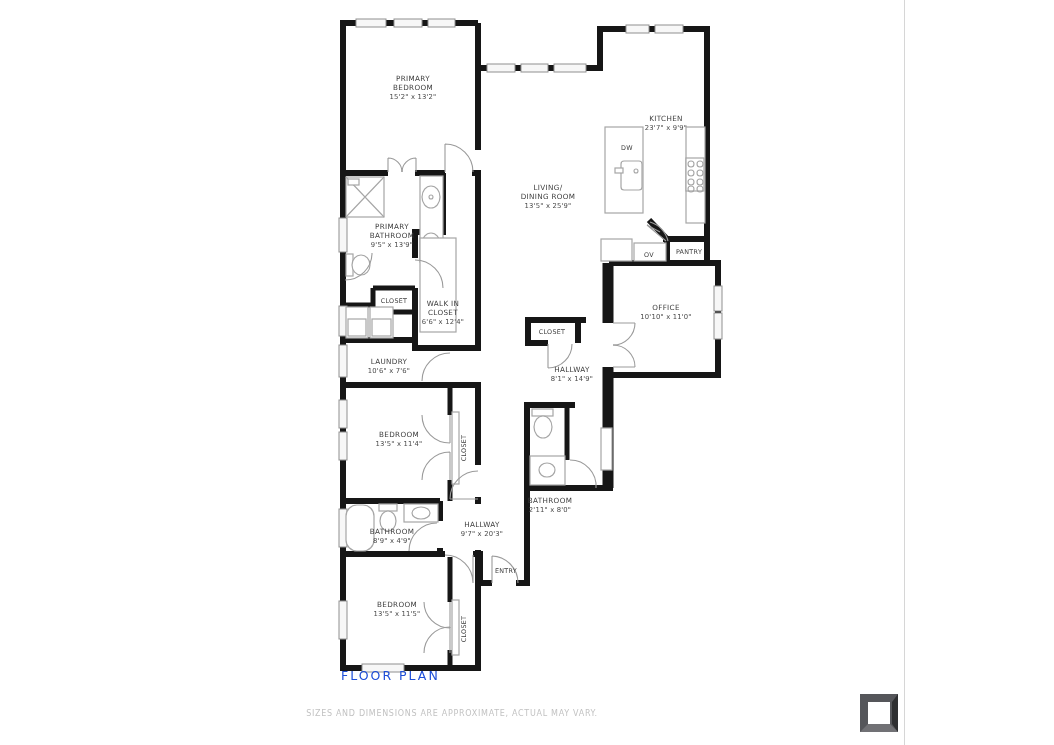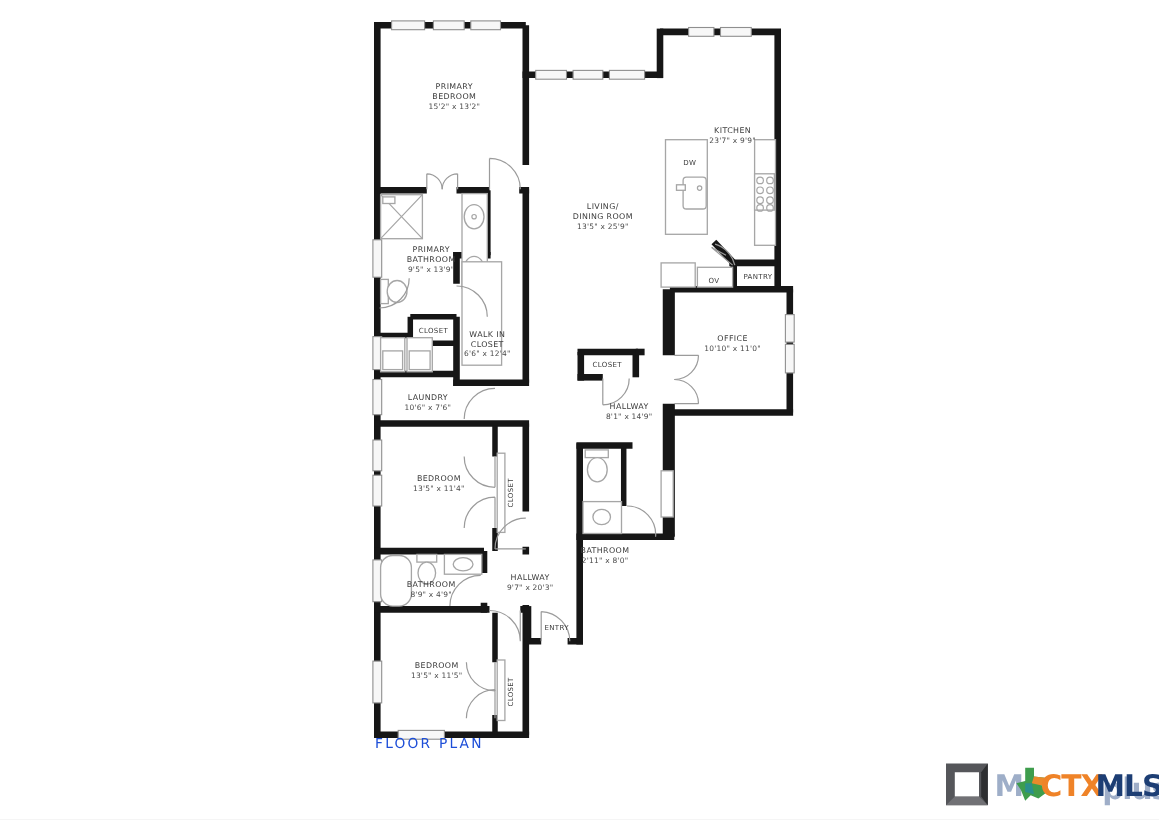--- a/index.html
+++ b/index.html
@@ -1,16 +1,16 @@
 <!DOCTYPE html>
 <html><head>
 <meta charset="utf-8">
 <style>
   html,body{margin:0;padding:0;background:#ffffff;}
-  .page{position:relative;width:1054px;height:745px;background:#ffffff;outline:1px solid #d6d6d6;overflow:hidden;
+  .page{position:relative;width:904px;height:745px;background:#ffffff;outline:1px solid #d6d6d6;overflow:hidden;
         font-family:"DejaVu Sans",sans-serif;}
   svg text{font-family:"DejaVu Sans",sans-serif;}
   .rname{font-size:7.2px;fill:#3c3c3c;letter-spacing:.35px;text-anchor:middle;}
   .rdims{font-size:6.8px;fill:#4a4a4a;letter-spacing:.2px;text-anchor:middle;}
   .rsmall{font-size:6.4px;fill:#3c3c3c;letter-spacing:.3px;text-anchor:middle;}
   .wall{stroke:#161616;stroke-width:6;fill:none;}
   .wallthick{stroke:#161616;stroke-width:11;fill:none;}
   .wallthin{stroke:#161616;stroke-width:5;fill:none;}
   .fix{stroke:#a6a6a6;stroke-width:1.2;fill:#ffffff;}
   .fixline{stroke:#a6a6a6;stroke-width:1.1;fill:none;}
@@ -250,20 +250,21 @@
       <text class="rdims" x="666" y="319">10'10" x 11'0"</text>
 
       <text class="rsmall" x="689" y="254">PANTRY</text>
       <text class="rsmall" x="649" y="257">OV</text>
       <text class="rsmall" x="627" y="150">DW</text>
     </g>
   </svg>
 
   <div class="plan-title">FLOOR PLAN</div>
 
+  <div class="disclaimer">SIZES AND DIMENSIONS ARE APPROXIMATE, ACTUAL MAY VARY.</div>
 
   
   <div class="logo">
     <svg width="196" height="50" viewBox="0 0 196 50">
       <g>
         <path fill-rule="evenodd" d="M2,4 h38 v38 h-38 z M10,12 v22 h22 v-22 z" fill="#55565a"></path>
         <path fill="#2e2f31" d="M40,4 l-6,8 v22 l6,8 z"></path>
         <path fill="#88898c" d="M2,42 l8,-8 h22 l8,8 z" opacity="0.55"></path>
       </g>
       <text class="logo-ghost" x="46" y="34" fill="#2a4d86">M</text>

